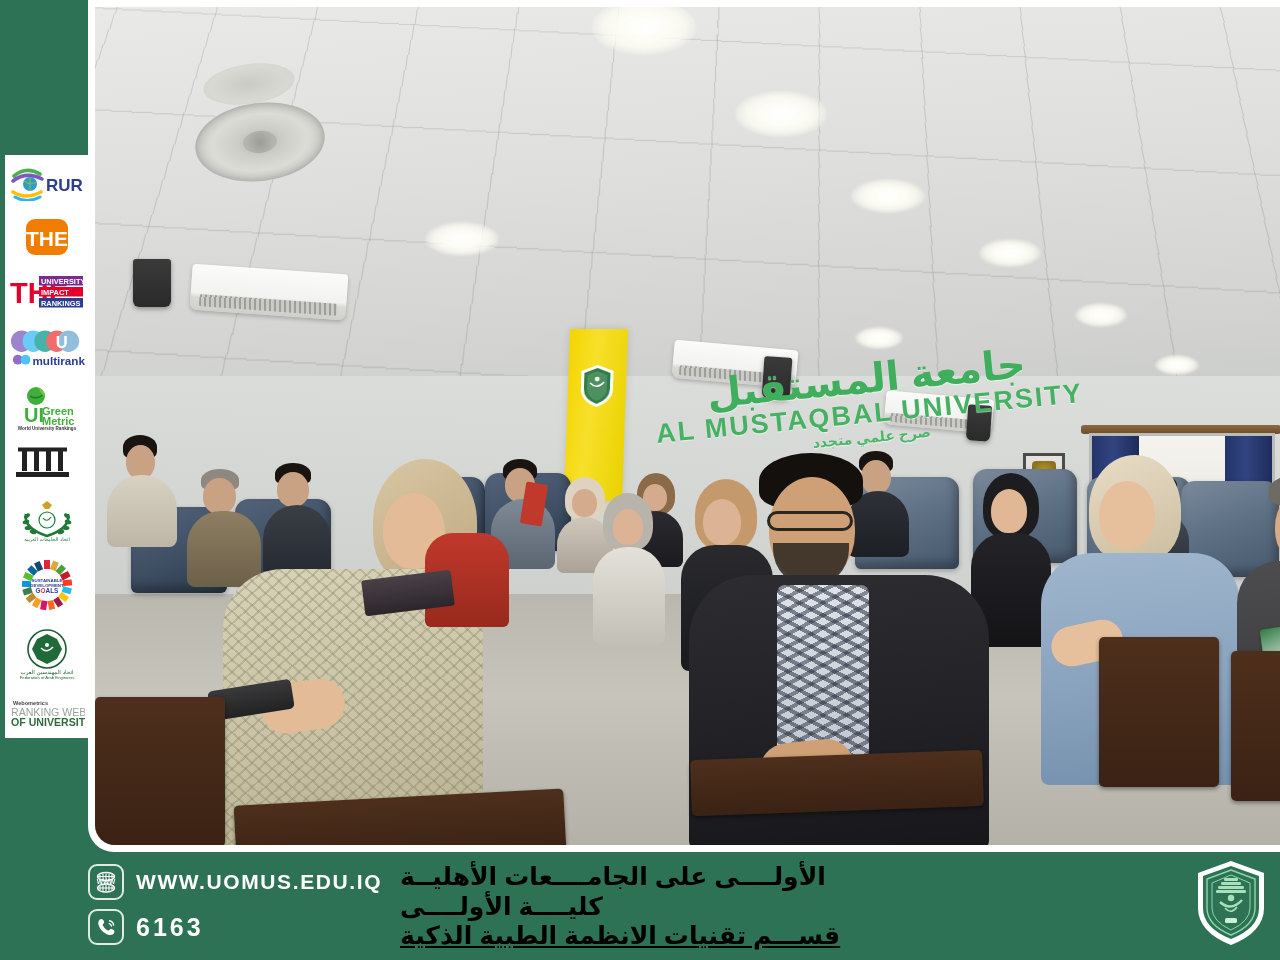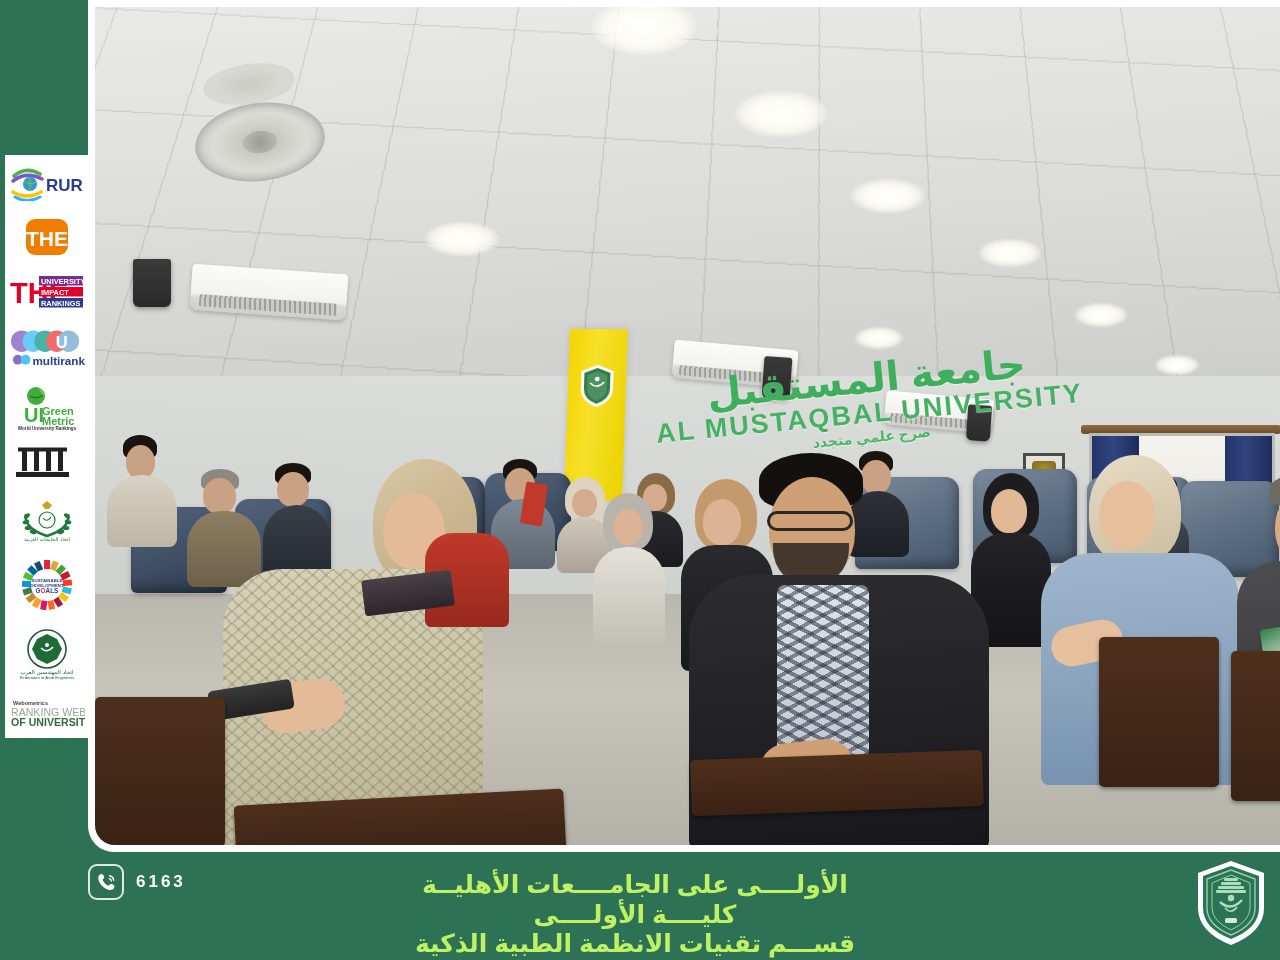--- a/index.html
+++ b/index.html
@@ -213,31 +213,31 @@
   .contact-row { display: flex; align-items: center; gap: 12px; }
   .ico-box {
     width: 36px; height: 36px; border-radius: 9px;
     border: 2px solid rgba(255,255,255,.85);
     display: flex; align-items: center; justify-content: center;
     flex: 0 0 auto;
   }
   .contact-text {
     color: #ffffff; font-weight: 700; font-size: 21px; letter-spacing: 1.6px;
   }
-  .contact-text.phone { font-size: 17px; letter-spacing: 3px; text-align: center; }
+  .contact-text.phone { font-size: 25px; letter-spacing: 3px; text-align: center; }
 
   .center-ar {
-    position: absolute; left: 400px; top: 20px; width: 470px;
-    text-align: center; direction: rtl;
-    color: #bef264;
+    position: absolute; left: 400px; top: 12px; width: 470px;
+    text-align: left; direction: rtl;
+    color: #000000;
   }
   .center-ar div { font-weight: 700; line-height: 1.18; white-space: nowrap; }
   .ar1 { font-size: 25px; }
   .ar2 { font-size: 25px; }
-  .ar3 { font-size: 25px; }
+  .ar3 { font-size: 25px; text-decoration: underline; }
 
   .brand-right {
     position: absolute; right: 10px; top: 8px;
     display: flex; align-items: center; gap: 10px;
   }
   .brand-words { text-align: center; color: #fff; }
   .brand-ar {
     font-size: 38px; font-weight: 700; line-height: 1; direction: rtl;
     letter-spacing: 0px;
   }
@@ -580,20 +580,32 @@
       <div class="armrest" style="left:1004px; top:630px; width:120px; height:150px;"></div>
       <div class="armrest" style="left:1136px; top:644px; width:58px; height:150px;"></div>
       <div class="armrest" style="left:0px; top:690px; width:130px; height:150px;"></div>
 
     </div>
   </div>
 
   <div class="bottom-bar">
 
     <div class="contact-col">
+      <div class="contact-row">
+        <span class="ico-box">
+          <svg width="22" height="22" viewBox="0 0 22 22">
+            <ellipse cx="11" cy="5.5" rx="8.5" ry="4" fill="none" stroke="#fff" stroke-width="1.5"></ellipse>
+            <path d="M3 5.5 L19 5.5 M5 3.4 L5 7.6 M8 2.8 L8 8.2 M11 2.6 L11 8.4 M14 2.8 L14 8.2 M17 3.4 L17 7.6" stroke="#fff" stroke-width="1.1"></path>
+            <ellipse cx="11" cy="17" rx="8.5" ry="4" fill="none" stroke="#fff" stroke-width="1.5"></ellipse>
+            <path d="M3 17 L19 17 M5 14.9 L5 19.1 M8 14.3 L8 19.7 M11 14.1 L11 19.9 M14 14.3 L14 19.7 M17 14.9 L17 19.1" stroke="#fff" stroke-width="1.1"></path>
+            <text x="11" y="13.4" text-anchor="middle" font-family="'Liberation Sans',sans-serif" font-size="6.6" font-weight="700" fill="#fff">WWW</text>
+          </svg>
+        </span>
+        <span class="contact-text">WWW.UOMUS.EDU.IQ</span>
+      </div>
 
       <div class="contact-row">
         <span class="ico-box">
           <svg width="22" height="22" viewBox="0 0 22 22">
             <path d="M5.4 3.2 C7.2 2.4 8.2 3.6 8.9 5.2 C9.5 6.6 9 7.2 8.2 7.9 C7.6 8.4 7.6 8.9 8.2 10 C9.2 11.9 10.6 13.3 12.4 14.2 C13.4 14.7 13.9 14.6 14.4 14 C15.1 13.2 15.8 12.7 17.2 13.3 C18.8 14 20 15 19.2 16.8 C18.4 18.6 16 19.6 13.6 18.8 C8.6 17.2 5 13.6 3.5 8.7 C2.8 6.3 3.7 4 5.4 3.2 Z" fill="#fff"></path>
             <path d="M14.6 4.8 Q18.2 5.6 18.6 9.2" stroke="#fff" stroke-width="1.4" fill="none" stroke-linecap="round"></path>
             <path d="M14.2 7.6 Q16.2 8.1 16.4 10" stroke="#fff" stroke-width="1.3" fill="none" stroke-linecap="round"></path>
           </svg>
         </span>
         <span class="contact-text phone">6163</span>

